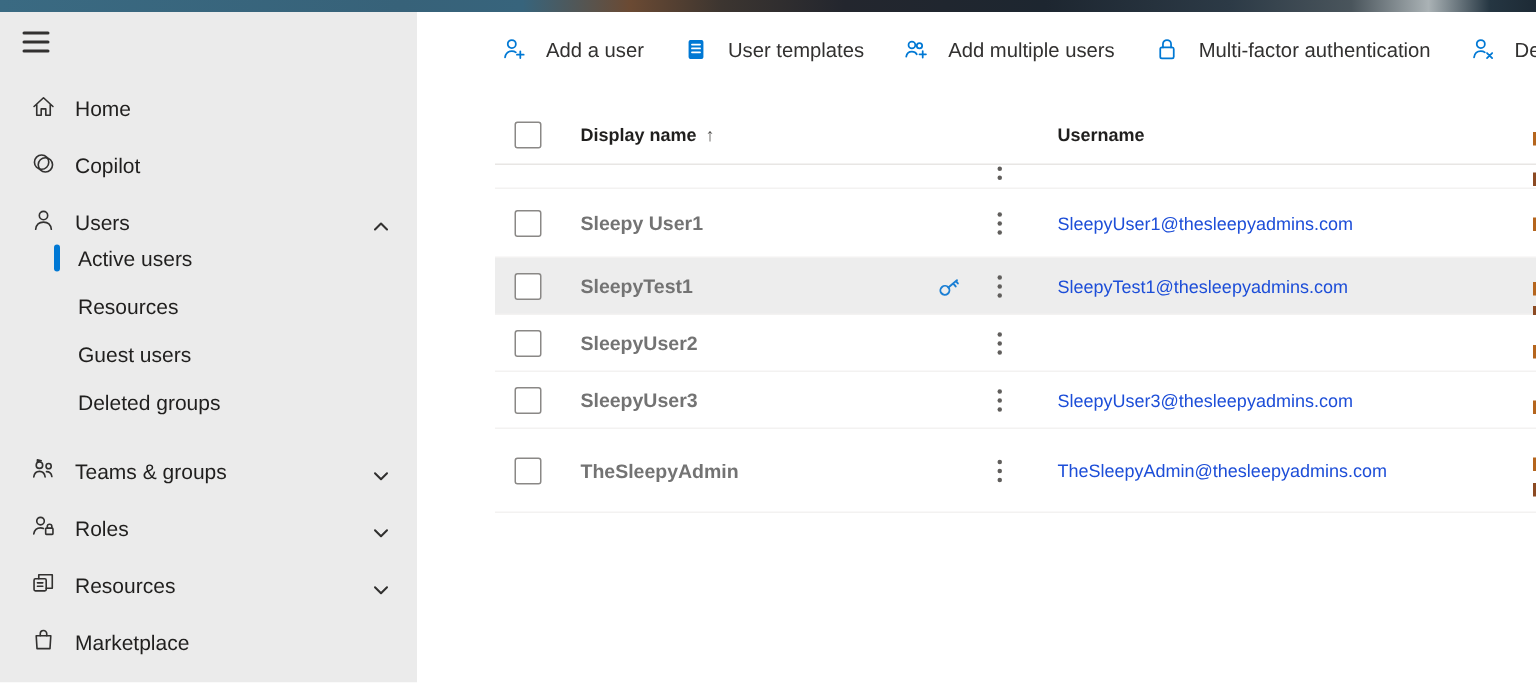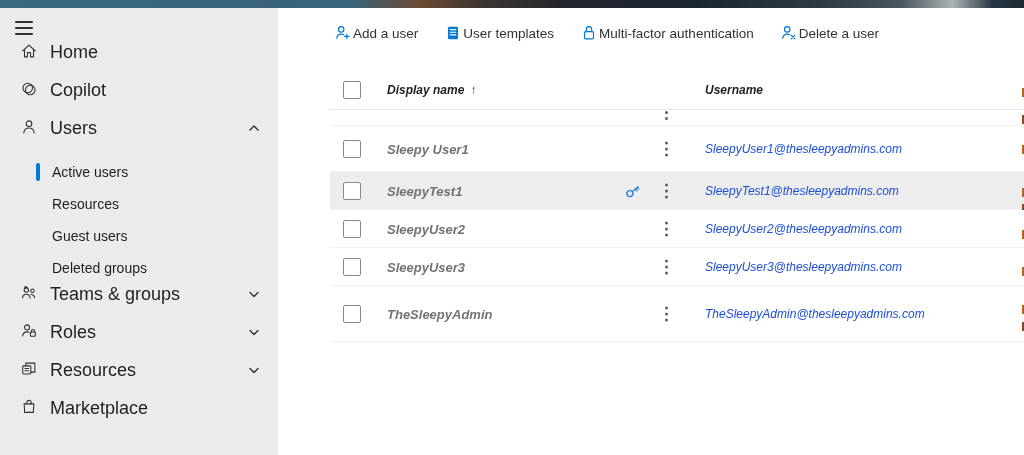--- a/index.html
+++ b/index.html
@@ -10,47 +10,47 @@
     background:linear-gradient(90deg,#3a6a82 0%,#376279 26%,#37647c 34%,#6b4a33 41%,#3c3530 47%,#23262e 55%,#1d2630 68%,#2c3a46 80%,#4a555c 88%,#aab2b5 93%,#253642 97%,#1d2a35 100%); }
 
   .app { display:flex; height:447px; }
 
   
   .sidebar { width:278px; flex-shrink:0; background:#ebebeb; position:relative; }
   .hamburger { margin:13px 0 7px 15px; width:18px; height:14px; display:flex;
     flex-direction:column; justify-content:space-between; cursor:pointer; }
   .hamburger span { display:block; height:2px; background:#323130; border-radius:1px; }
 
-  .nav-item { height:38px; display:flex; align-items:flex-start; padding-left:20px;
-    position:relative; font-size:18px; cursor:pointer; }
+  .nav-item { height:38px; display:flex; align-items:flex-end; padding-left:20px;
+    position:relative; font-size:14px; cursor:pointer; }
   .nav-item .nav-icon { width:18px; height:18px; margin-right:12px; flex-shrink:0; }
   .nav-icon svg { width:18px; height:18px; stroke:#323130; fill:none;
     stroke-width:1.2; stroke-linecap:round; stroke-linejoin:round; }
   .nav-item .chevron { position:absolute; right:18px; width:12px; height:12px; }
   .chevron svg { width:12px; height:12px; stroke:#323130; fill:none; stroke-width:1.4;
     stroke-linecap:round; stroke-linejoin:round; }
 
   .sub-item { height:32px; display:flex; align-items:center; padding-left:52px;
     position:relative; font-size:14px; cursor:pointer; }
   .sub-item.selected::before { content:""; position:absolute; left:36px; top:50%;
     transform:translateY(-50%); width:4px; height:18px; background:#0078d4; border-radius:2px; }
 
   
   .main { position:relative; flex:1; background:#fff; overflow:hidden; }
 
   .toolbar { display:flex; align-items:center; gap:26px; padding:10px 0 0 56px;
     height:40px; white-space:nowrap; overflow:hidden; }
-  .tb-item { display:flex; align-items:center; gap:1px; font-size:13.5px;
+  .tb-item { display:flex; align-items:center; gap:12px; font-size:13.5px;
     color:#323130; cursor:pointer; flex-shrink:0; }
   .tb-item svg { width:18px; height:18px; stroke:#0078d4; fill:none;
     stroke-width:1.3; stroke-linecap:round; stroke-linejoin:round; flex-shrink:0; }
 
   
   .table { position:absolute; left:52px; top:62px; width:694px; }
-  .trow { position:relative; border-bottom:1px solid #f3f2f1; background:#fff;font-style:italic; }
+  .trow { position:relative; border-bottom:1px solid #f3f2f1; background:#fff; }
   .thead { height:40px; border-bottom:1px solid #e8e6e4; }
   .partial-row { height:16px; }
   .rrow { height:38px; }
   .row-1 { height:46px; }
   .row-5 { height:56px; }
   .trow.highlighted { background:#ededed; }
 
   .cb { position:absolute; left:13px; top:50%; transform:translateY(-50%);
     width:18px; height:18px; border:1px solid #8a8886; border-radius:2px;
     background:#fff; cursor:pointer; }
@@ -212,20 +212,29 @@
             <path d="M14.3 11.3 V16.3 M11.8 13.8 H16.8"></path>
           </svg>
         <span>Add a user</span>
       </div>
       <div class="tb-item">
         <svg viewBox="0 0 20 20">
             <rect x="4.5" y="3" width="11" height="14" rx="1.4" fill="#0078d4" stroke="none"></rect>
             <path d="M7 6.3 H13 M7 9.2 H13 M7 12.1 H13" stroke="#fff"></path>
           </svg>
         <span>User templates</span>
+      </div>
+      <div class="tb-item">
+        <svg viewBox="0 0 20 20">
+            <circle cx="6.6" cy="6.6" r="2.5"></circle>
+            <circle cx="12.2" cy="7.2" r="2"></circle>
+            <path d="M2.4 15.3 C2.8 12.7 4.4 11.5 6.6 11.5 C8.2 11.5 9.5 12.2 10.2 13.5"></path>
+            <path d="M14.6 11.2 V16 M12.2 13.6 H17"></path>
+          </svg>
+        <span>Add multiple users</span>
       </div>
       <div class="tb-item">
         <svg viewBox="0 0 20 20">
             <rect x="5" y="8.5" width="10" height="8" rx="1.2"></rect>
             <path d="M7 8.5 V6 a3 3 0 0 1 6 0 V8.5"></path>
           </svg>
         <span>Multi-factor authentication</span>
       </div>
       <div class="tb-item">
         <svg viewBox="0 0 20 20">
@@ -292,21 +301,20 @@
       </div>
 
       <div class="trow rrow">
         <div class="cb"></div>
         <span class="dname">SleepyUser2</span>
         <div class="ellipsis">
             <i></i>
             <i></i>
             <i></i>
           </div>
-        <span class="uname">SleepyUser2@thesleepyadmins.com</span>
         <div class="sliver" style="top:20px"></div>
       </div>
 
       <div class="trow rrow">
         <div class="cb"></div>
         <span class="dname">SleepyUser3</span>
         <div class="ellipsis">
             <i></i>
             <i></i>
             <i></i>

